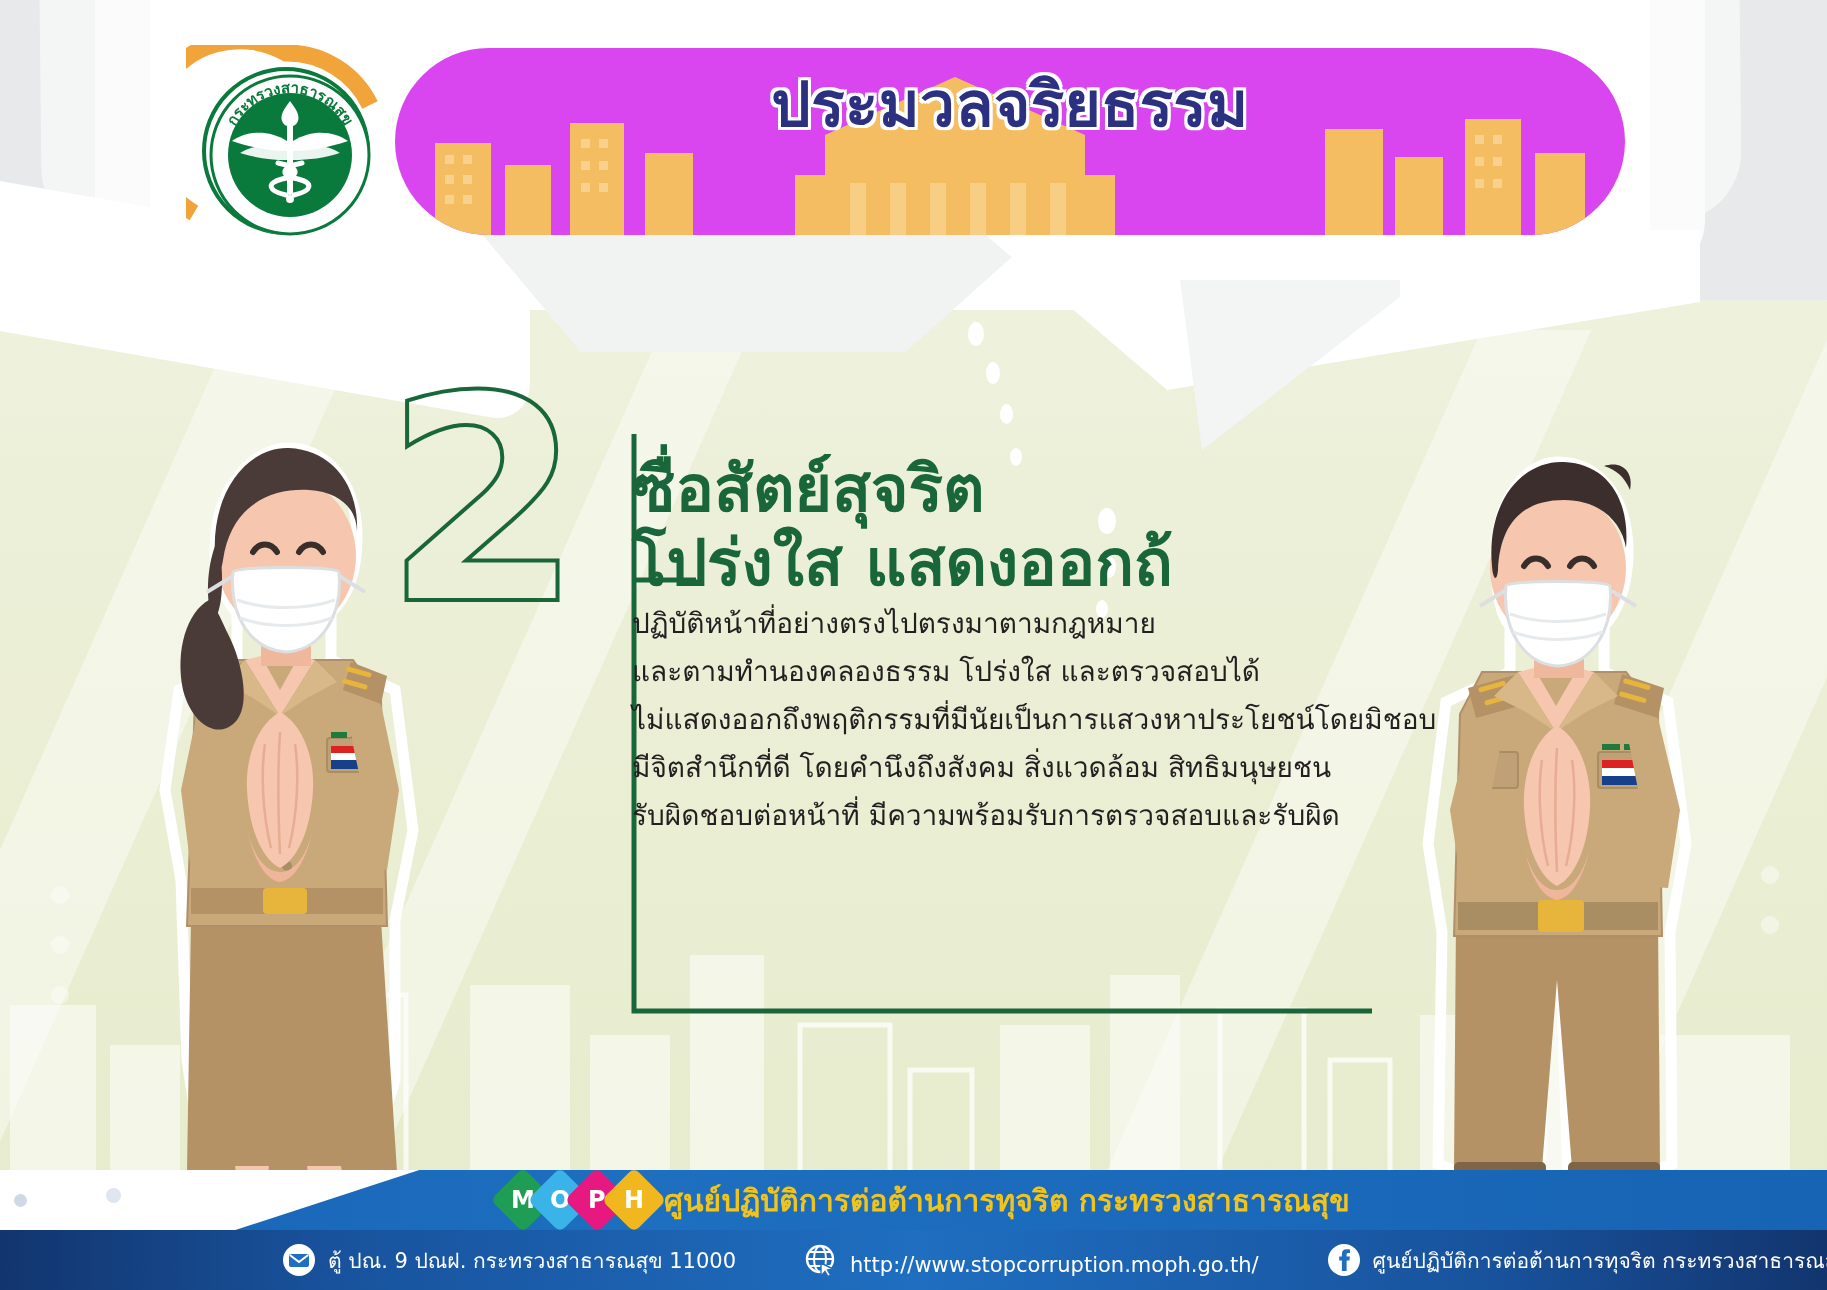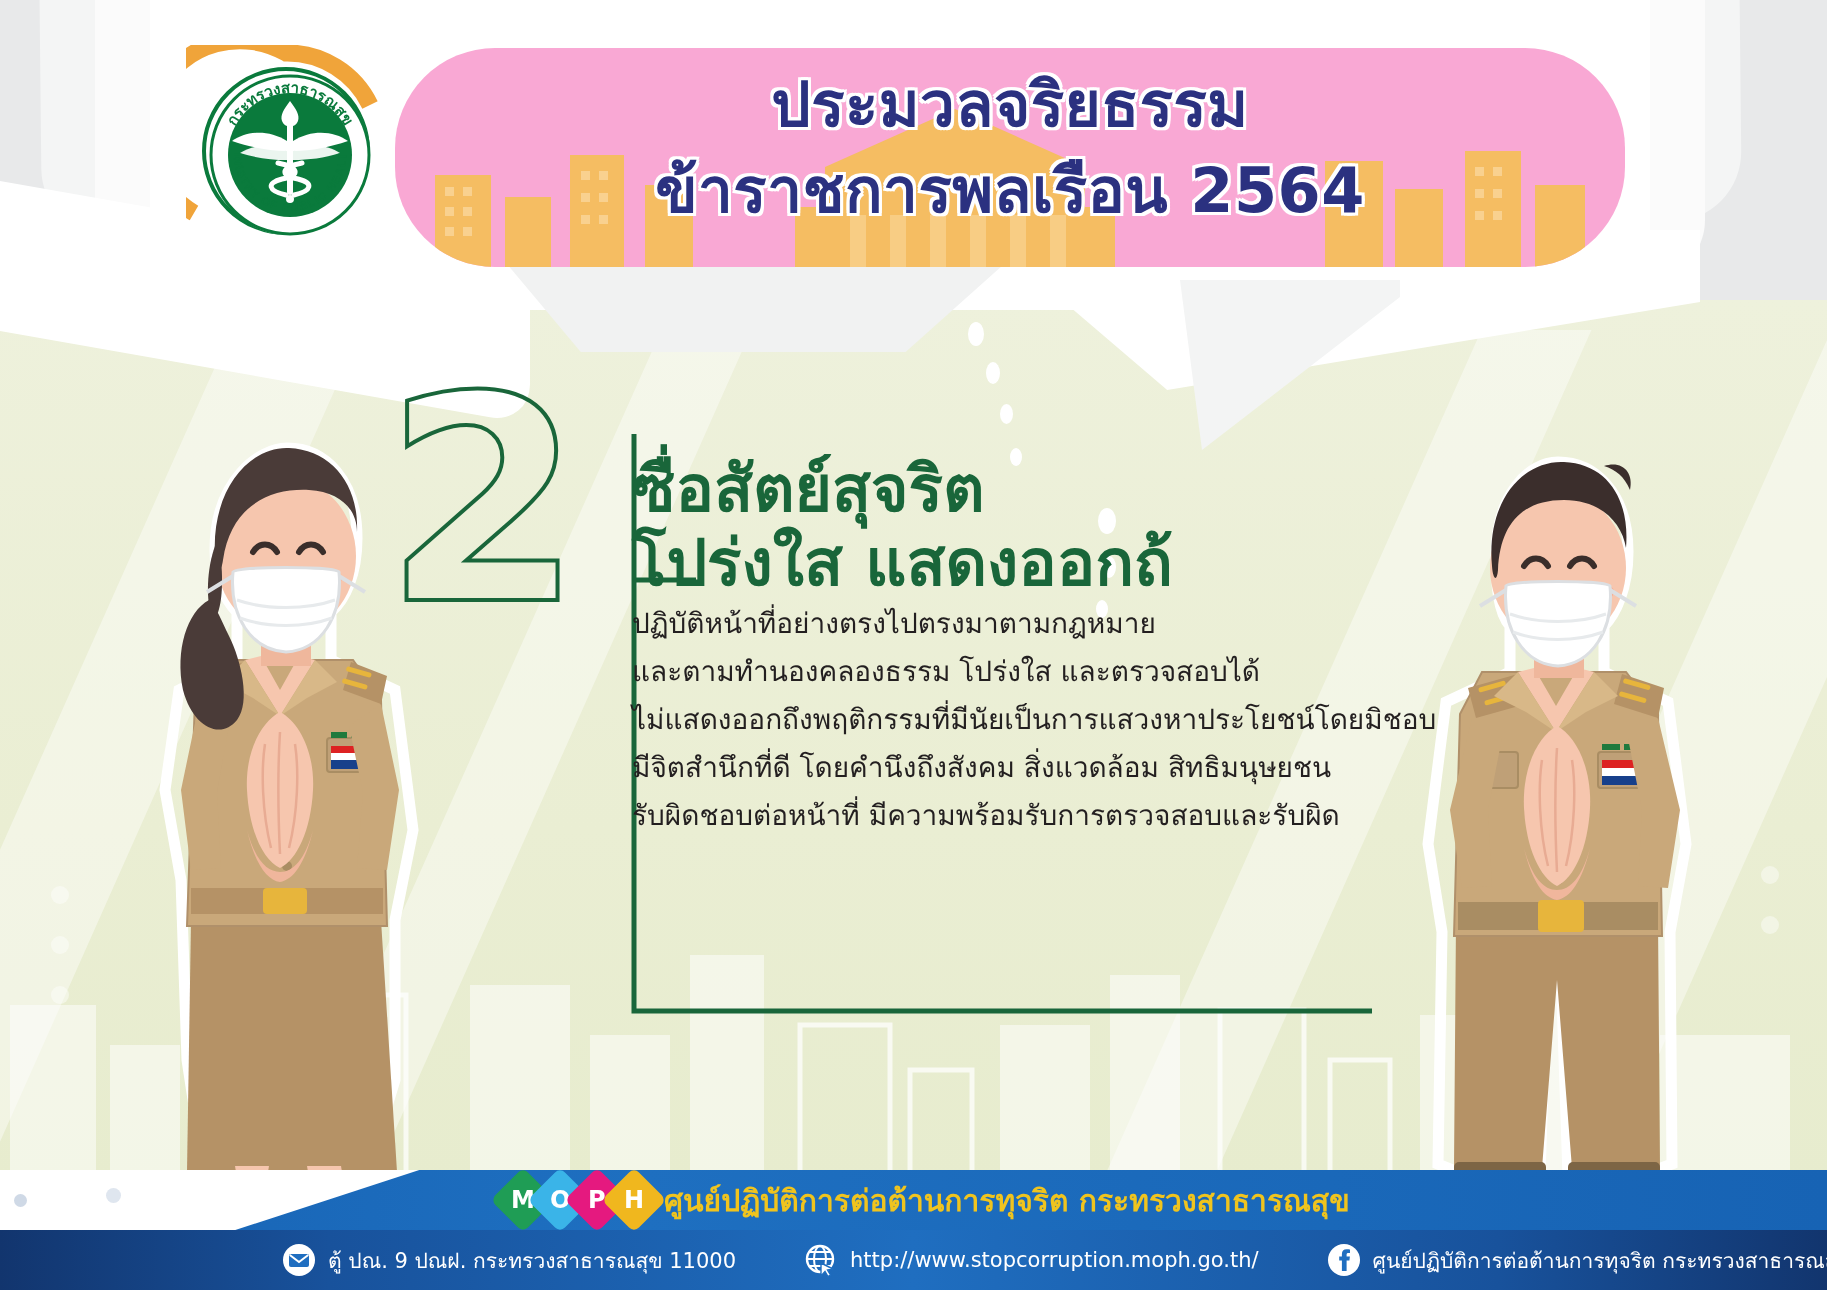--- a/index.html
+++ b/index.html
@@ -108,22 +108,22 @@
   .bubble {
     position: absolute;
     background: #ffffff;
     border-radius: 50%;
   }
 
   
   .banner {
     position: absolute;
     left: 395px; top: 48px;
-    width: 1230px; height: 219px;
-    background: #f9a8d4;
+    width: 1230px; height: 187px;
+    background: #d946ef;
     border-radius: 100px;
     overflow: hidden;
   }
   .banner-city {
     position: absolute;
     left: 0; bottom: 0;
     width: 1230px; height: 170px;
     opacity: 1;
   }
   .banner-text {
@@ -274,21 +274,21 @@
     width: 1827px; height: 60px;
     background: linear-gradient(90deg,#12356e 0%, #18529c 18%, #1f6ec0 50%, #18529c 82%, #12356e 100%);
     z-index: 10;
     display: flex;
     align-items: center;
     padding-left: 282px;
     gap: 0;
   }
   .fb-item {
     display: flex;
-    align-items: center;
+    align-items: flex-end;
     gap: 12px;
     color: #ffffff;
     font-family: "DejaVu Sans", sans-serif;
     font-size: 21px;
     white-space: nowrap;
   }
   .fb-sep {
     width: 2px; height: 34px;
     background: rgba(255,255,255,0.55);
     margin: 0 34px;
@@ -399,21 +399,20 @@
           <rect x="1098" y="70" width="9" height="9"></rect>
         <rect x="1080" y="92" width="9" height="9"></rect>
           <rect x="1098" y="92" width="9" height="9"></rect>
         <rect x="1080" y="114" width="9" height="9"></rect>
           <rect x="1098" y="114" width="9" height="9"></rect>
       </g>
     </svg>
 
     <div class="banner-text">
       <div class="banner-line">ประมวลจริยธรรม</div>
-      <div class="banner-line">ข้าราชการพลเรือน 2564</div>
     </div>
   </div>
 
   <div class="seal-wrap">
     <svg class="seal-arc" viewBox="0 0 200 200">
       <path d="M8 168 A92 92 0 0 1 100 8 A92 92 0 0 1 184 60" fill="none" stroke="#f0a43a" stroke-width="17" stroke-linecap="butt"></path>
     </svg>
 
     <div class="seal">
       <svg viewBox="0 0 168 168" width="168" height="168">

